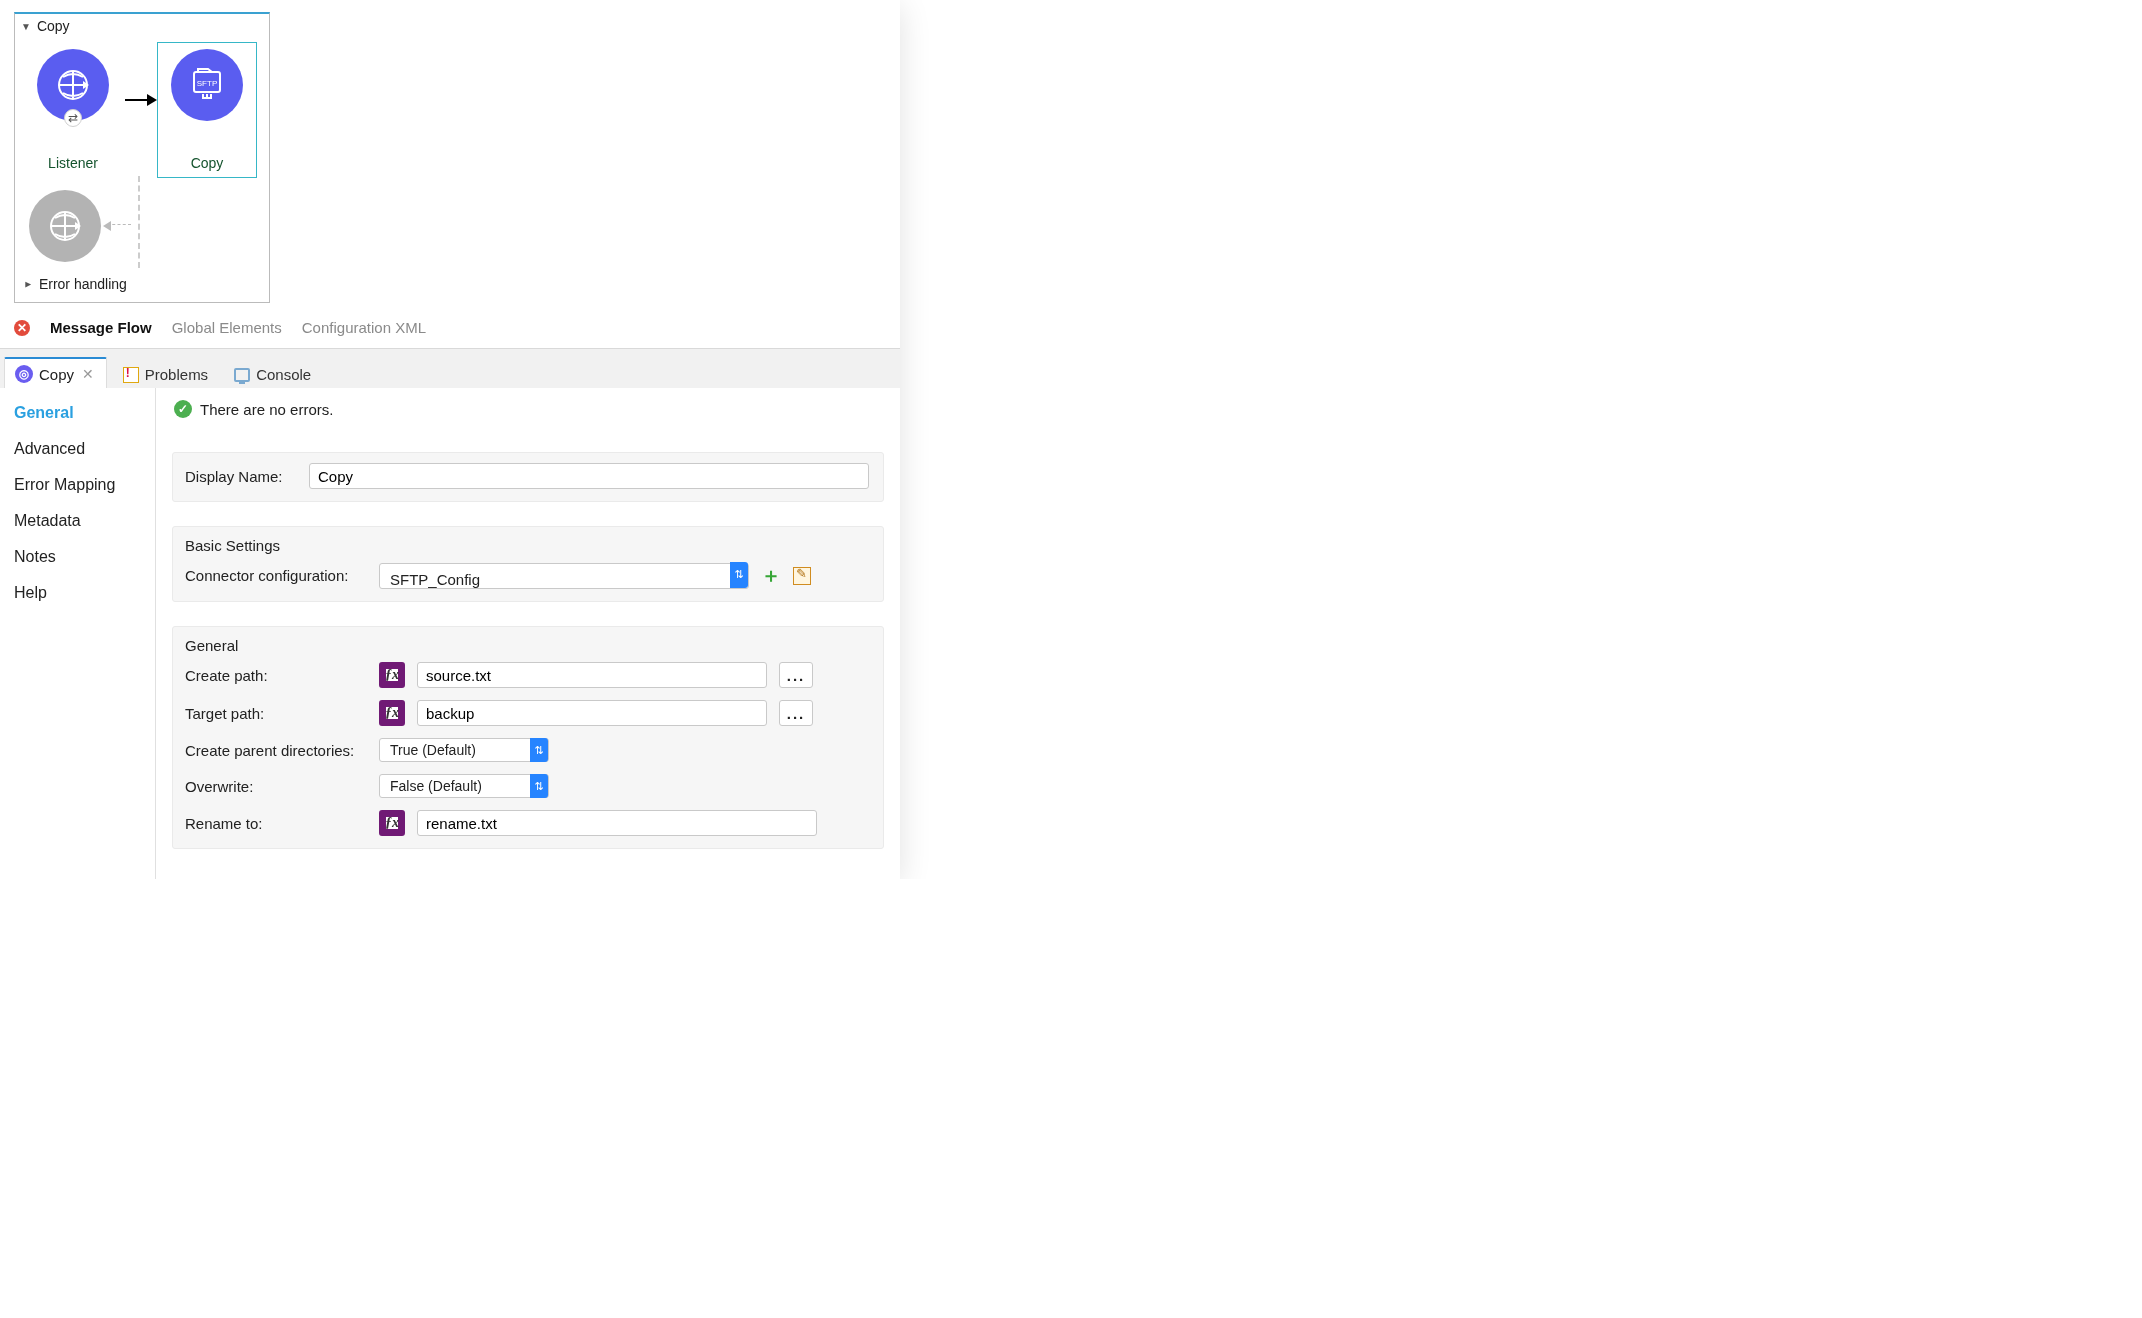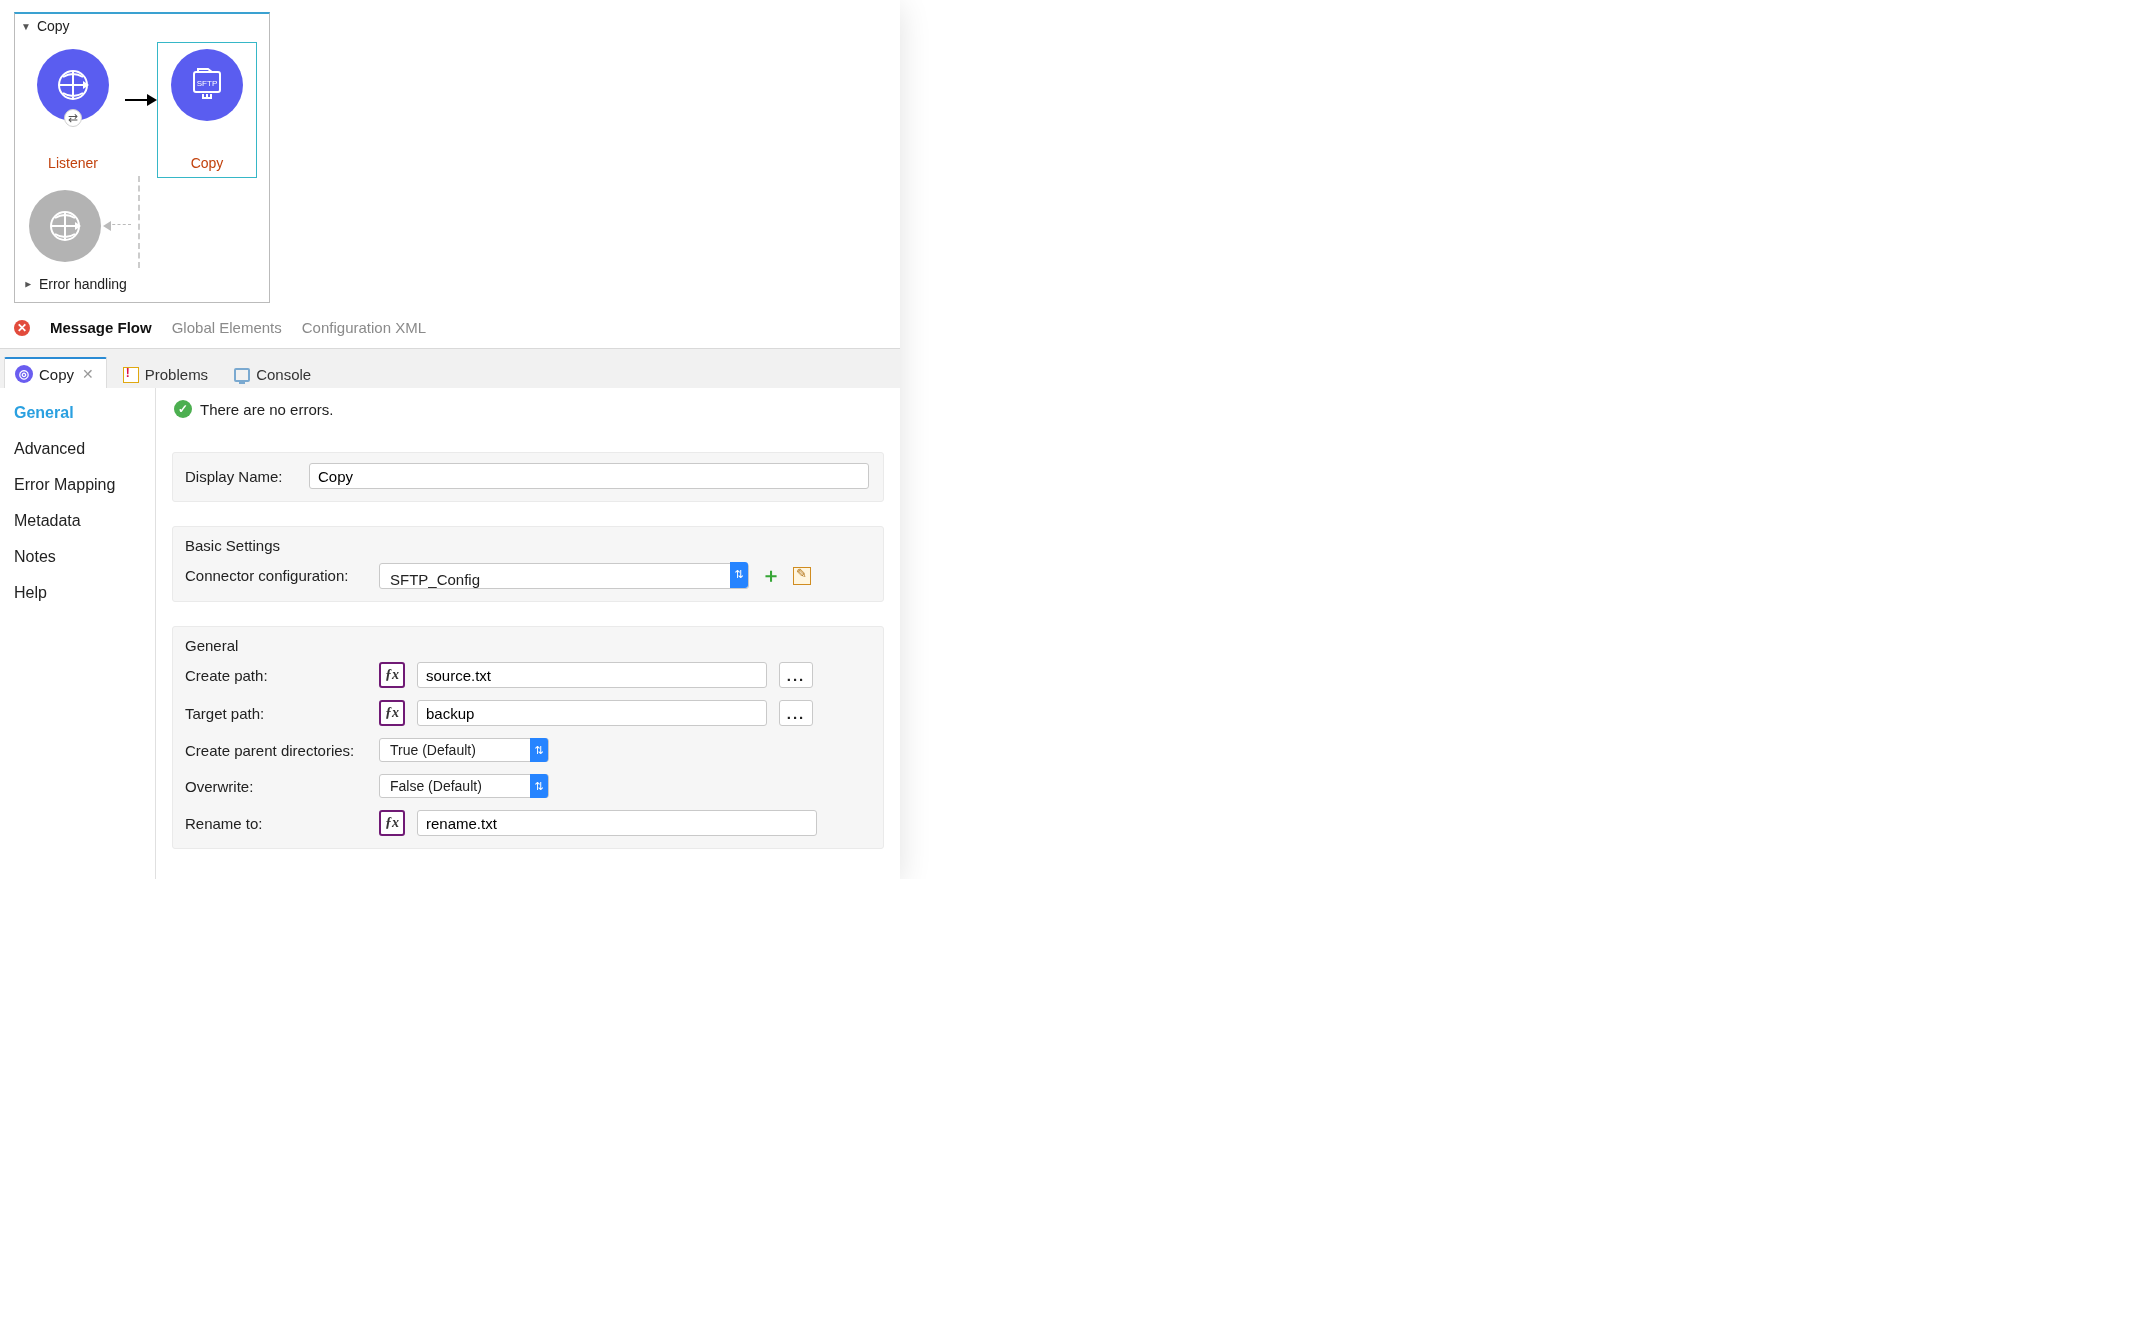--- a/index.html
+++ b/index.html
@@ -27,21 +27,21 @@
   .flow-header .tri { font-size:10px; color:#555; }
   .flow-row { display:flex; align-items:center; padding:8px 8px 0; position:relative; }
   .node { display:flex; flex-direction:column; align-items:center; width:100px;gap:28px; }
   .circle {
     width: 72px; height:72px; border-radius:50%;
     display:flex; align-items:center; justify-content:center;
     color:#fff;
   }
   .circle.blue { background:#5a5df0; }
   .circle.grey { background:#b3b3b3; }
-  .node-label { margin-top:6px; font-size:14px; color:#c2410c; }
+  .node-label { margin-top:6px; font-size:14px; color:#14532d; }
   .node.selected {
      border:1px solid #36b7c7; padding:6px;
   }
   .arrow {
     width: 30px; height: 2px; background:#000; position:relative;
     margin: 0 2px; align-self:center;
     margin-top:-20px;
   }
   .arrow::after{
     content:""; position:absolute; right:-2px; top:-5px;
@@ -140,21 +140,21 @@
     width:18px;height:26px;background:#2684ff;border-radius:0 3px 3px 0;
     display:flex;align-items:center;justify-content:center;color:#fff;font-size:11px;
   }
   .mini-select{
     height:24px; border:1px solid #c9c9c9; border-radius:3px; background:#fff;
     display:flex; align-items:center; padding-left:10px; font-size:14px;
   }
   .mini-select .select-caret{ height:24px;}
   .w170{ width:170px; }
   .fx-btn{
-    width:26px;height:26px;border:2px solid #701a75;border-radius:3px;background:#fff;
+    width:26px;height:26px;border:7px solid #701a75;border-radius:3px;background:#fff;
     font-style:italic;font-family:Georgia,serif;font-size:14px;font-weight:bold;
     display:flex;align-items:center;justify-content:center;color:#333;
   }
   .dots-btn{
     width:34px;height:26px;border:1px solid #c9c9c9;border-radius:3px;background:#fff;
     display:flex;align-items:center;justify-content:center;font-weight:bold;letter-spacing:2px;
   }
   .plus-ic{ color:#37a637; font-size:20px; font-weight:bold; }
   .edit-ic{
     width:18px;height:18px; border:1px solid #d08c20; background:#fff6e0;

